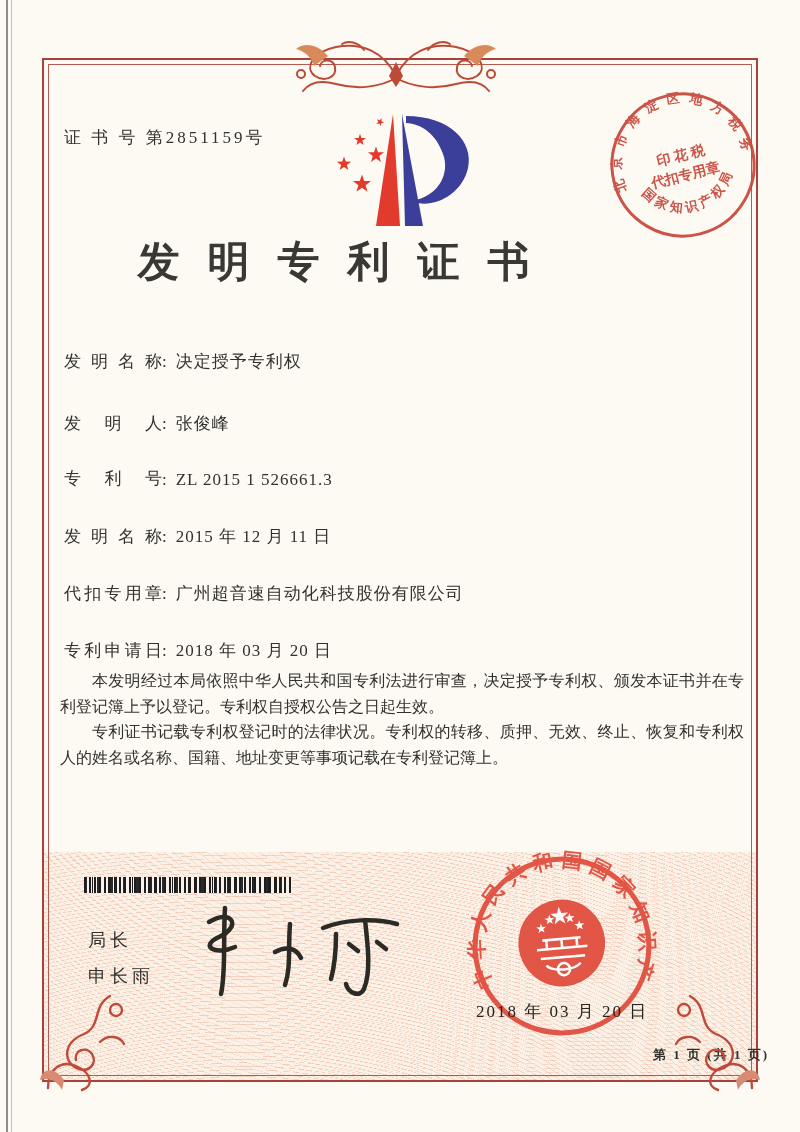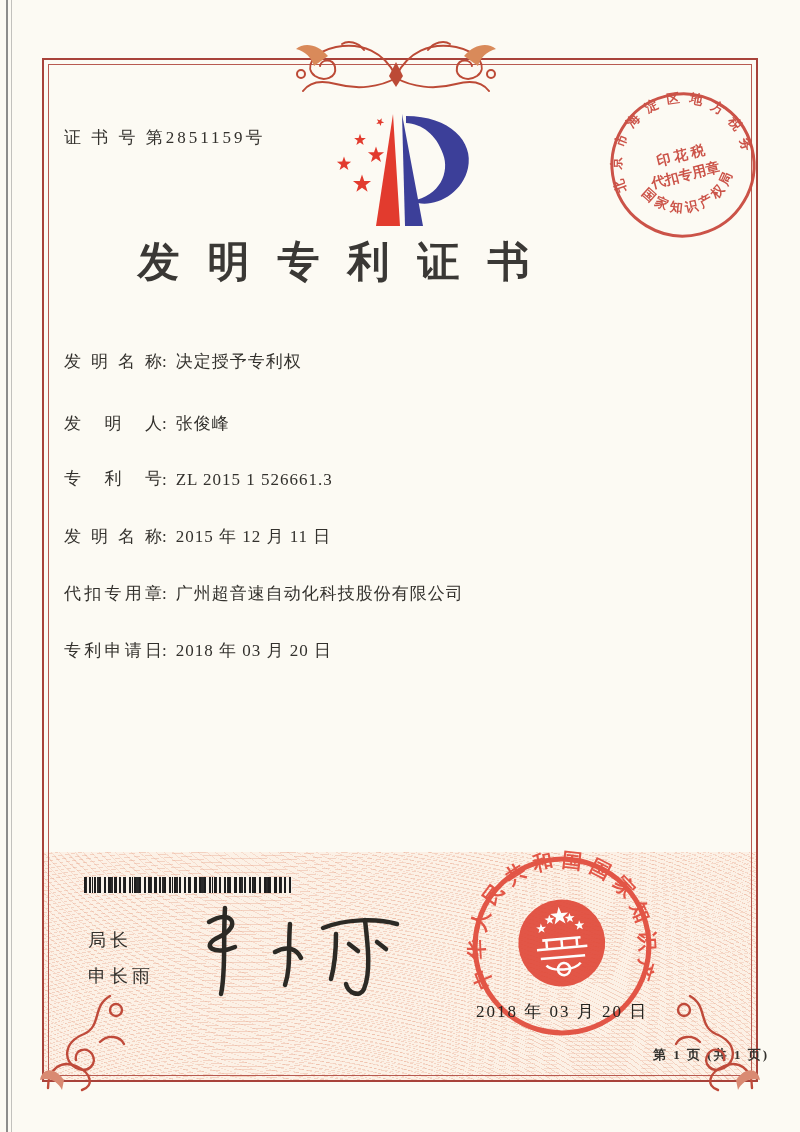--- a/index.html
+++ b/index.html
@@ -151,20 +151,22 @@
     </div>
     <div class="frow" style="top:232px">
       <span class="flabel">代扣专用章</span><span class="colon">:</span><span class="fval">广州超音速自动化科技股份有限公司</span>
     </div>
     <div class="frow" style="top:289px">
       <span class="flabel">专利申请日</span><span class="colon">:</span><span class="fval">2018 年 03 月 20 日</span>
     </div>
   </div>
 
   <div class="body-text">
+    <p>本发明经过本局依照中华人民共和国专利法进行审查，决定授予专利权、颁发本证书并在专利登记簿上予以登记。专利权自授权公告之日起生效。</p>
+    <p>专利证书记载专利权登记时的法律状况。专利权的转移、质押、无效、终止、恢复和专利权人的姓名或名称、国籍、地址变更等事项记载在专利登记簿上。</p>
   </div>
 
   <div class="barcode"></div>
 
   <div class="issuer-title">局长</div>
   <div class="issuer-name">申长雨</div>
 
   <svg class="signature" viewBox="0 0 220 110">
     <g fill="none" stroke="#2c2a25" stroke-width="4.5" stroke-linecap="round">
       <path d="M30,16 C28,48 31,80 26,102"></path>

